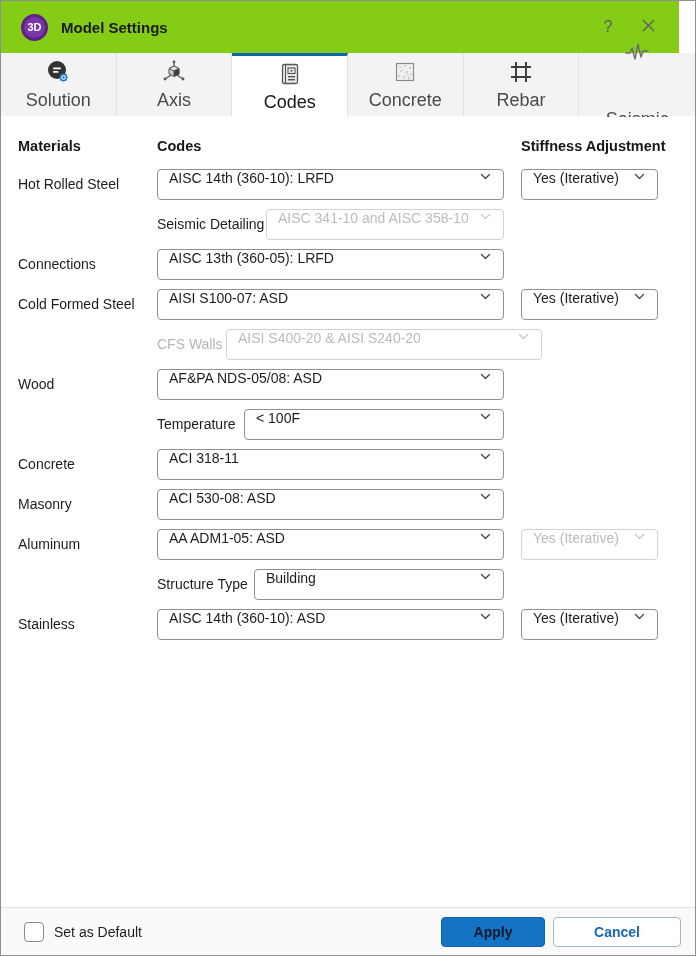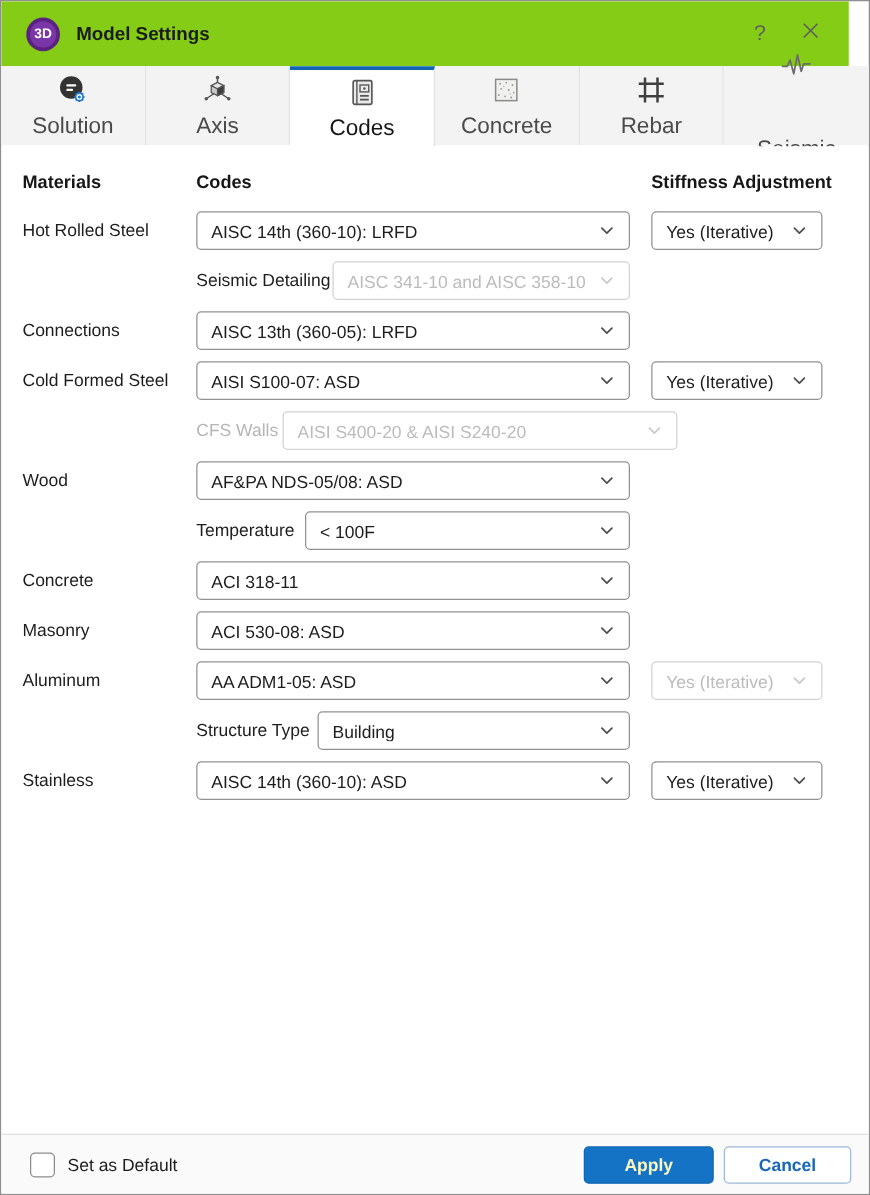--- a/index.html
+++ b/index.html
@@ -68,21 +68,21 @@
   }
   .sub-label{
     position:absolute; left:156px; top:0; height:31px; line-height:31px;
     font-size:14px; color:#1d1d1d; white-space:nowrap;
   }
   .sub-label.dim{ color:#b5b5b5; }
 
   .dropdown{
     position:absolute; top:0; height:31px;
     background:#fff; border:1px solid #919191; border-radius:4px;
-    display:flex; align-items:center; cursor:pointer;
+    display:flex; align-items:flex-start; cursor:pointer;
   }
   .dropdown .dd-text{
     flex:1; font-size:14px; color:#1d1d1d; padding-left:11px;
     white-space:nowrap; overflow:hidden;
   }
   .dropdown .dd-chev{ flex:0 0 auto; padding-right:11px; color:#4d4d4d; display:flex; }
   .dropdown.disabled{ border-color:#d2d2d2; cursor:default; }
   .dropdown.disabled .dd-text{ color:#bcbcbc; }
   .dropdown.disabled .dd-chev{ color:#c9c9c9; }
 
@@ -95,22 +95,22 @@
   .checkbox{
     width:20px; height:20px; border:1px solid #8c8c8c; border-radius:4px;
     background:#fff; margin-left:23px; cursor:pointer; flex:0 0 auto;
   }
   .checkbox-label{ margin-left:10px; font-size:14px; color:#1d1d1d; }
   .footer-spacer{ flex:1; }
   .btn{
     height:30px; border-radius:4px; font-size:14px; font-weight:bold;
     display:flex; align-items:center; justify-content:center; cursor:pointer;
   }
-  .btn-apply{ width:104px; background:#1473c5; border:1px solid #1166b3; color:#fef9c3; }
-  .btn-cancel{ width:102px; background:#ffffff; border:1px solid #9db9d6; color:#1a66b8; margin-left:8px; margin-right:14px; }
+  .btn-apply{ width:104px; background:#1473c5; border:1px solid #1166b3; color:#0f172a; }
+  .btn-cancel{ width:128px; background:#ffffff; border:1px solid #9db9d6; color:#1a66b8; margin-left:8px; margin-right:14px; }
 </style>
 </head>
 <body>
 
 <div class="dialog">
 
   <div class="titlebar">
     <div class="logo">
       <span>3D</span>
     </div>

